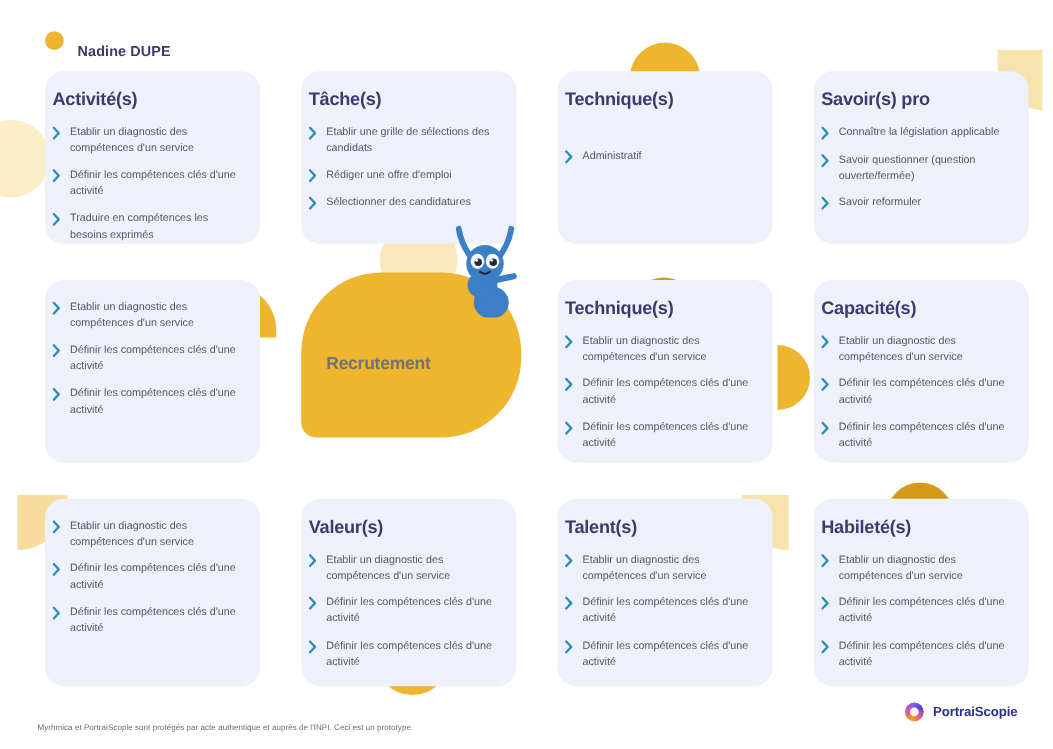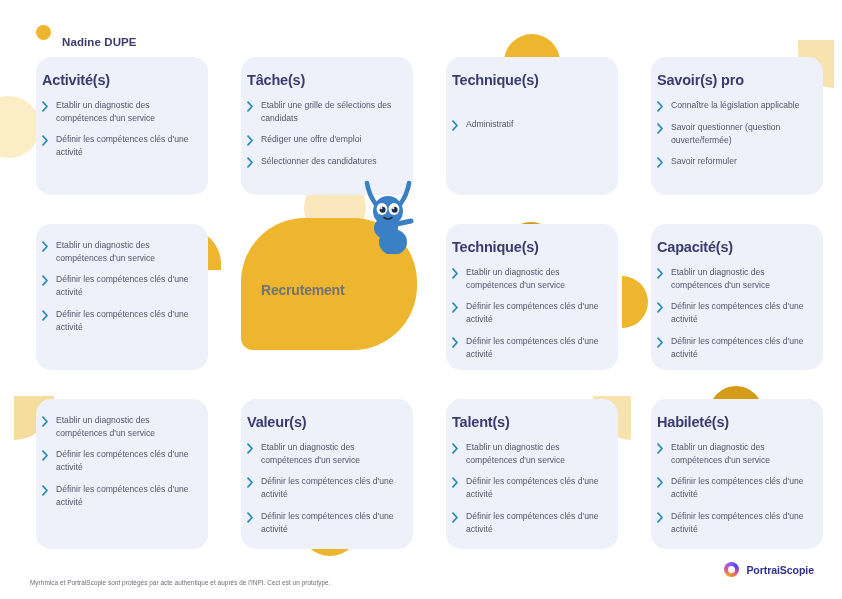--- a/index.html
+++ b/index.html
@@ -189,20 +189,28 @@
           <span class="bullet-text">Etablir un diagnostic des compétences d'un service</span>
         </li>
         <li class="bullet">
           <span class="chev">
               <svg width="7" height="11" viewBox="0 0 7 11">
                 <path d="M1 1.2 L5 5.5 L1 9.8" stroke="currentColor" stroke-width="1.8" fill="none" stroke-linecap="round" stroke-linejoin="round"></path>
               </svg>
             </span>
           <span class="bullet-text">Définir les compétences clés d'une activité</span>
         </li>
+        <li class="bullet">
+          <span class="chev">
+              <svg width="7" height="11" viewBox="0 0 7 11">
+                <path d="M1 1.2 L5 5.5 L1 9.8" stroke="currentColor" stroke-width="1.8" fill="none" stroke-linecap="round" stroke-linejoin="round"></path>
+              </svg>
+            </span>
+          <span class="bullet-text">Traduire en compétences les besoins exprimés</span>
+        </li>
       </ul>
     </div>
 
     <div class="card">
       <div class="card-title">Tâche(s)</div>
       <ul class="bullets">
         <li class="bullet">
           <span class="chev">
               <svg width="7" height="11" viewBox="0 0 7 11">
                 <path d="M1 1.2 L5 5.5 L1 9.8" stroke="currentColor" stroke-width="1.8" fill="none" stroke-linecap="round" stroke-linejoin="round"></path>

